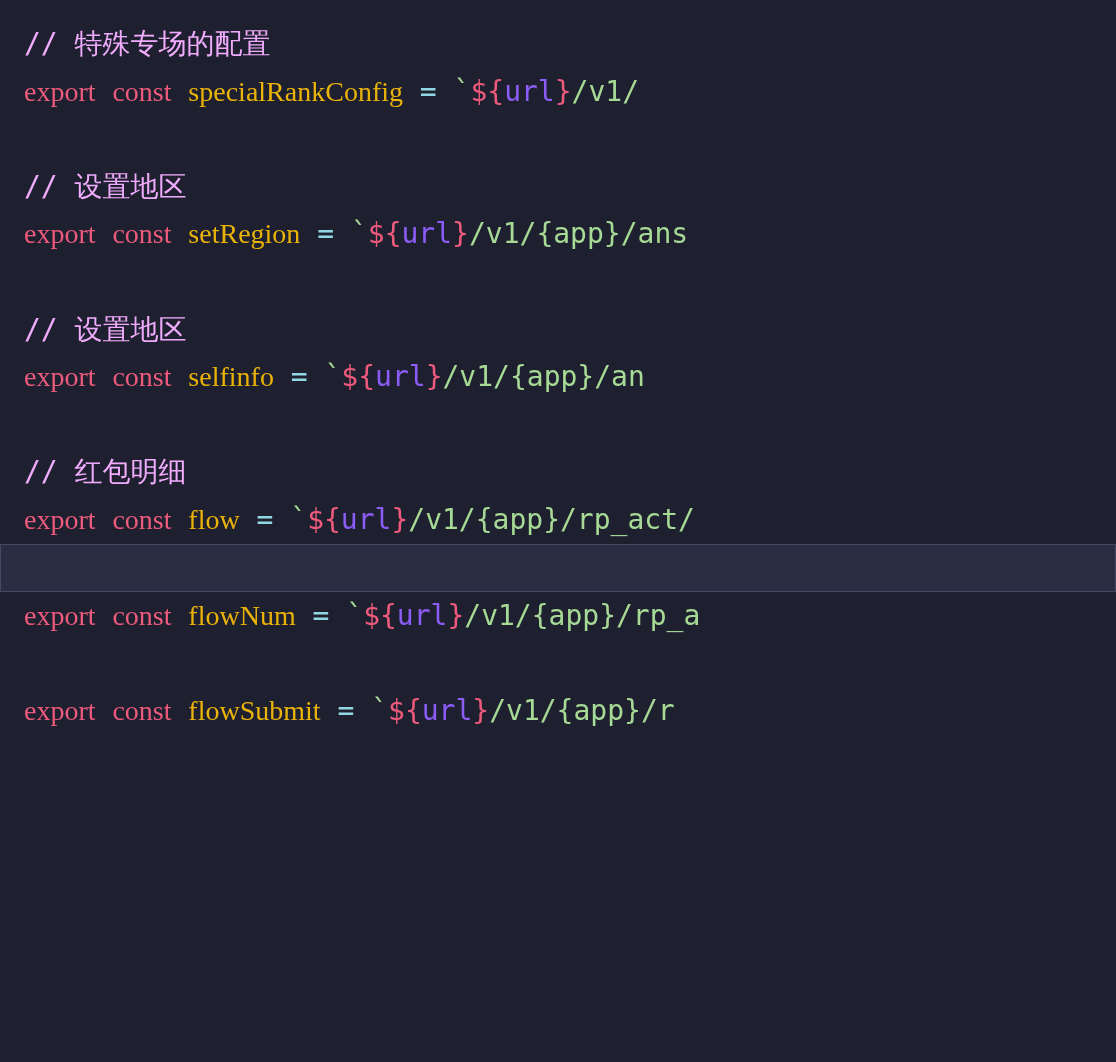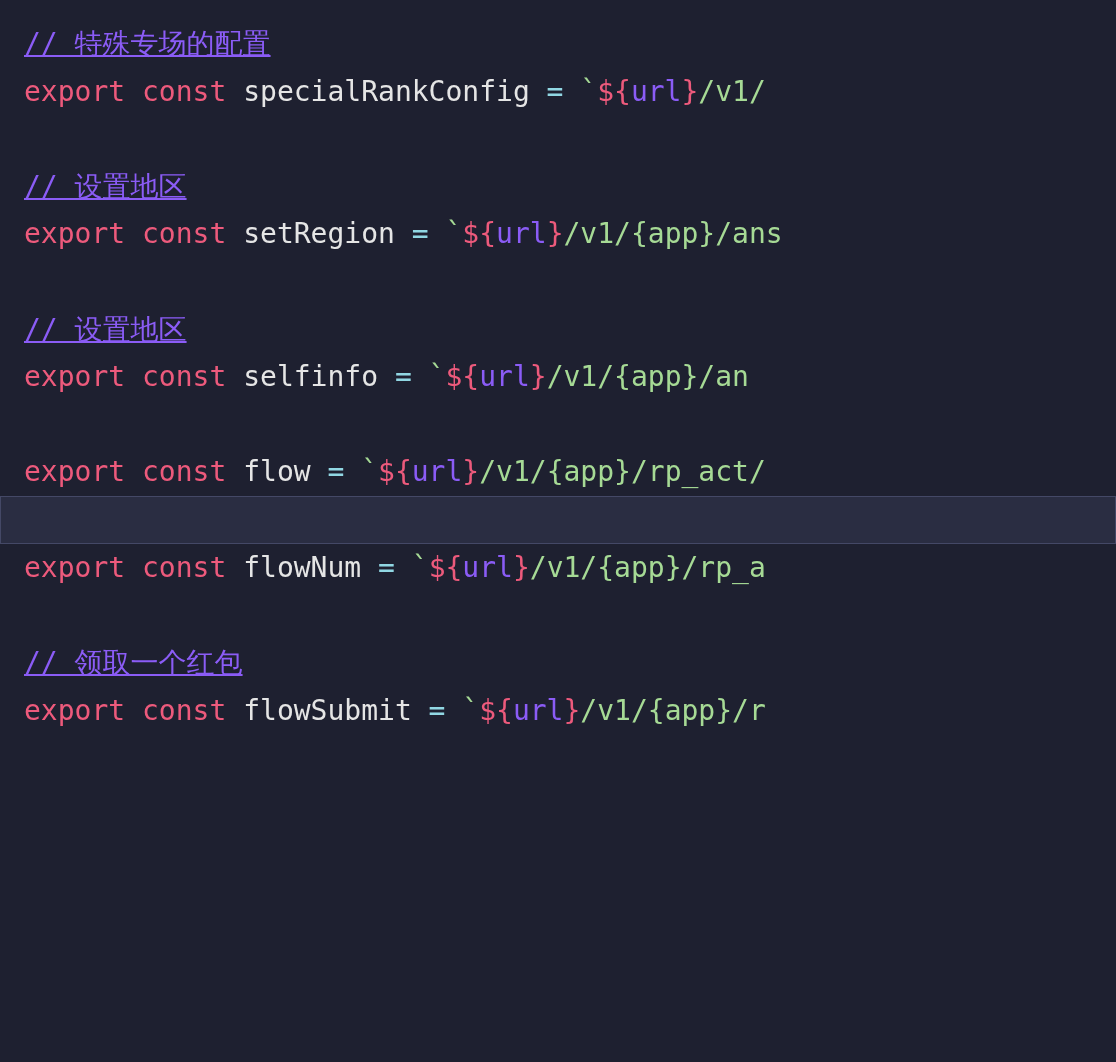--- a/index.html
+++ b/index.html
@@ -18,28 +18,29 @@
       white-space: nowrap;
       width: 1116px;
       height: 1062px;
     }
     .code-line {
       display: block;
       white-space: pre;
       position: relative;
     }
     .comment {
-      color: #8b5cf6;
-      text-decoration: underline;
+      color: #f0abfc;
     }
     .keyword {
       color: #ed5a7c;
+      font-family: Liberation Serif, serif;
     }
     .identifier {
-      color: #e5e5e5;
+      color: #eab308;
+      font-family: Liberation Serif, serif;
     }
     .operator {
       color: #91d7e3;
     }
     .string {
       color: #a6da95;
     }
     .template-expr {
       color: #ed5a7c;
     }
@@ -60,19 +61,19 @@
 <div>
   <div class="code-line"><span class="comment">// 特殊专场的配置</span></div>
   <div class="code-line"><span class="keyword">export</span> <span class="keyword">const</span> <span class="identifier">specialRankConfig</span> <span class="operator">=</span> <span class="string">`</span><span class="template-expr">${</span><span class="template-var">url</span><span class="template-expr">}</span><span class="string">/v1/</span></div>
   <div class="code-line">&nbsp;</div>
   <div class="code-line"><span class="comment">// 设置地区</span></div>
   <div class="code-line"><span class="keyword">export</span> <span class="keyword">const</span> <span class="identifier">setRegion</span> <span class="operator">=</span> <span class="string">`</span><span class="template-expr">${</span><span class="template-var">url</span><span class="template-expr">}</span><span class="string">/v1/{app}/ans</span></div>
   <div class="code-line">&nbsp;</div>
   <div class="code-line"><span class="comment">// 设置地区</span></div>
   <div class="code-line"><span class="keyword">export</span> <span class="keyword">const</span> <span class="identifier">selfinfo</span> <span class="operator">=</span> <span class="string">`</span><span class="template-expr">${</span><span class="template-var">url</span><span class="template-expr">}</span><span class="string">/v1/{app}/an</span></div>
   <div class="code-line">&nbsp;</div>
+  <div class="code-line"><span class="comment">// 红包明细</span></div>
   <div class="code-line"><span class="keyword">export</span> <span class="keyword">const</span> <span class="identifier">flow</span> <span class="operator">=</span> <span class="string">`</span><span class="template-expr">${</span><span class="template-var">url</span><span class="template-expr">}</span><span class="string">/v1/{app}/rp_act/</span></div>
   <div class="code-line highlighted-line"></div>
   <div class="code-line"><span class="keyword">export</span> <span class="keyword">const</span> <span class="identifier">flowNum</span> <span class="operator">=</span> <span class="string">`</span><span class="template-expr">${</span><span class="template-var">url</span><span class="template-expr">}</span><span class="string">/v1/{app}/rp_a</span></div>
   <div class="code-line">&nbsp;</div>
-  <div class="code-line"><span class="comment">// 领取一个红包</span></div>
   <div class="code-line"><span class="keyword">export</span> <span class="keyword">const</span> <span class="identifier">flowSubmit</span> <span class="operator">=</span> <span class="string">`</span><span class="template-expr">${</span><span class="template-var">url</span><span class="template-expr">}</span><span class="string">/v1/{app}/r</span></div>
 </div>
 
 </body></html>

